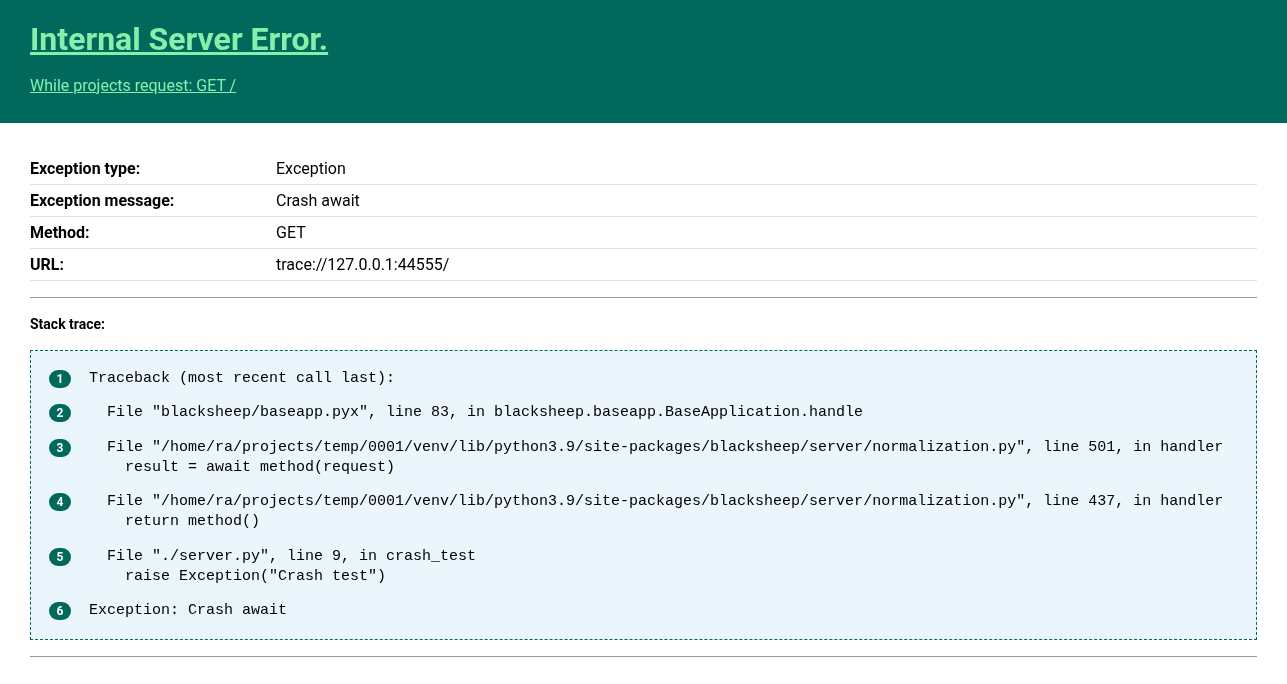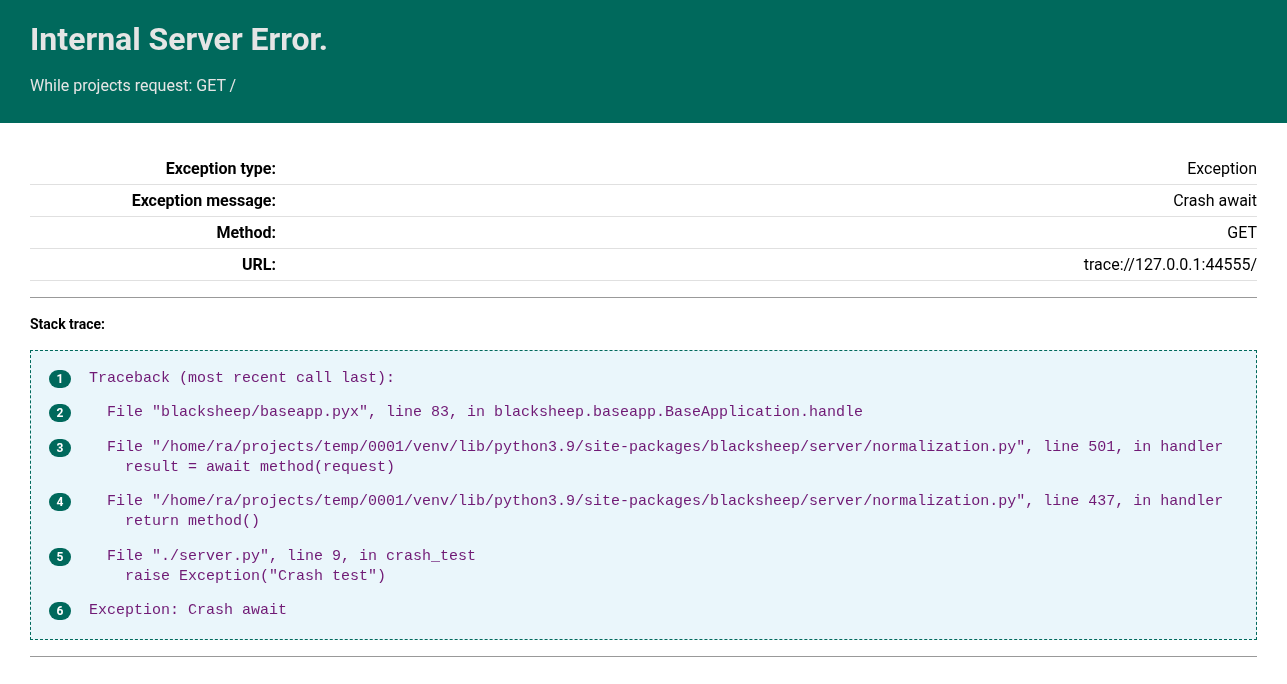--- a/index.html
+++ b/index.html
@@ -8,39 +8,39 @@
       box-sizing: border-box;
     }
     body {
       font-family: -apple-system, BlinkMacSystemFont, "Segoe UI", Roboto, "Helvetica Neue", Arial, sans-serif;
       font-size: 16px;
       color: #000;
       background: #fff;
     }
     .header {
       background: #00695c;
-      color: #e5e5e5;
+      color: #86efac;
       padding: 20px 30px 28px 30px;
+      text-decoration: underline;
     }
     .header h1 {
       font-size: 32px;
       font-weight: 700;
       margin-bottom: 18px;
     }
     .header .subtitle {
       font-size: 16px;
       font-weight: 400;
     }
     .content {
       padding: 30px;
     }
     .info-table {
       width: 100%;
       border-collapse: collapse;
-      text-align: right;
     }
     .info-table tr {
       border-bottom: 1px solid #e0e0e0;
     }
     .info-table td {
       padding: 6px 0;
       vertical-align: top;
     }
     .info-table td.label {
       font-weight: 700;
@@ -85,21 +85,21 @@
       justify-content: center;
       flex-shrink: 0;
       margin-top: 1px;
     }
     .trace-text {
       font-family: "Courier New", Courier, monospace;
       font-size: 15px;
       white-space: pre;
       margin-left: 18px;
       line-height: 1.35;
-      color: #701a75;
+      color: #000000;
     }
   </style>
 </head>
 <body>
 
 <div class="header">
   <h1>Internal Server Error.</h1>
   <div class="subtitle">While projects request: GET /</div>
 </div>
 

